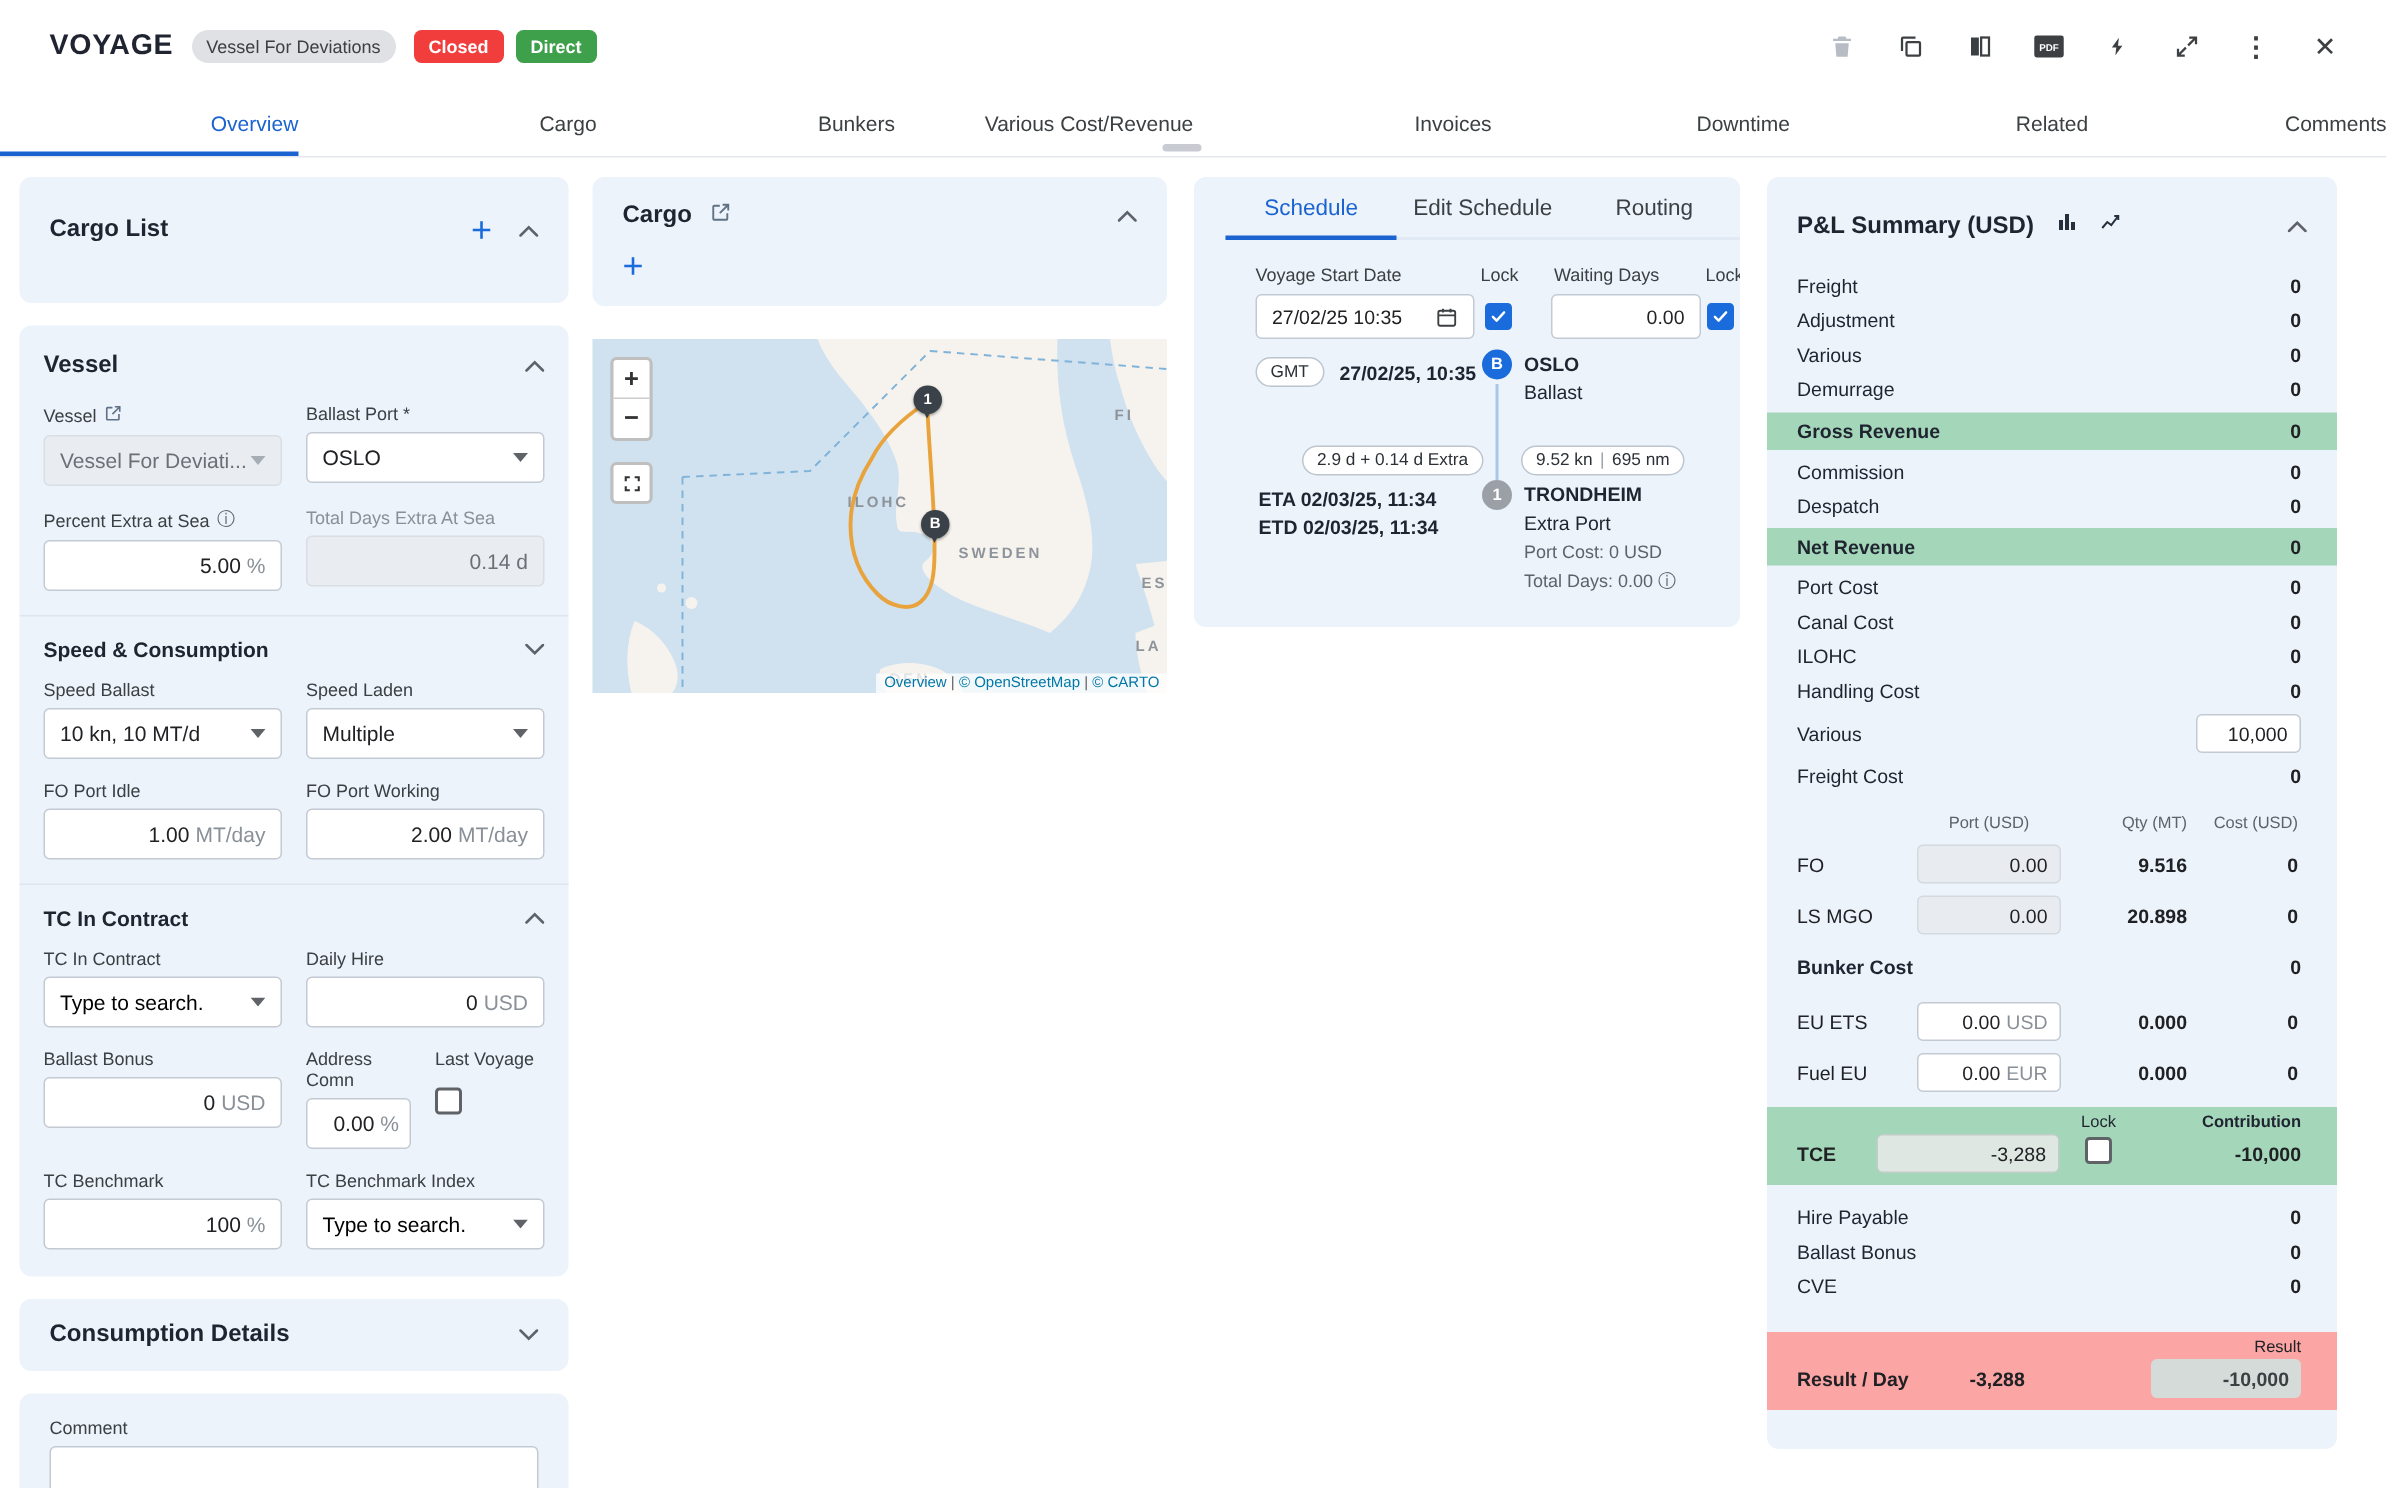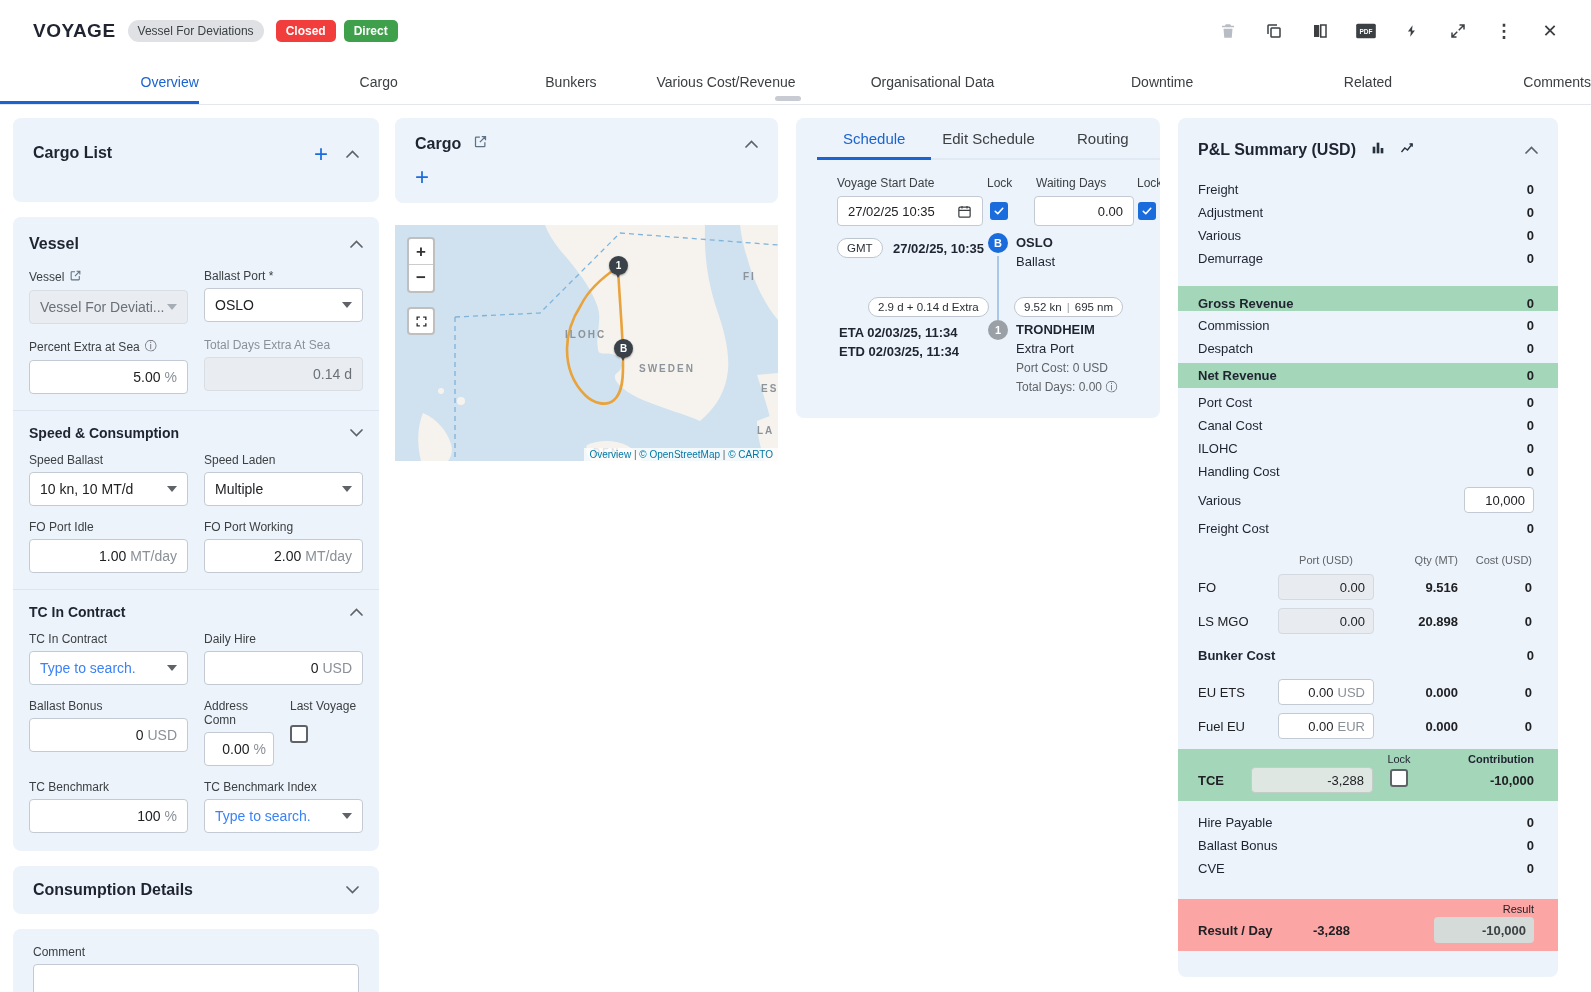--- a/index.html
+++ b/index.html
@@ -30,21 +30,21 @@
   .card { background:#ecf3fb; border-radius:8px; }
 
   
   .flabel { font-size:12px; color:#3c4043; margin-bottom:5px; display:flex; align-items:center; gap:5px; }
   .flabel.dim { color:#8a9097; }
   .input, .select { background:#fff; border:1px solid #c3cad3; border-radius:4px; height:34px; display:flex; align-items:center; padding:0 10px; font-size:14px; color:#202124; }
   .input.num { justify-content:flex-end; gap:4px; }
   .unit { color:#8a9097; }
   .disabled { background:#e9edf2 !important; border-color:#d9dee4 !important; color:#6b7077 !important; }
   .select { justify-content:space-between; cursor:pointer; }
-  .placeholder { color:#3b82f6; }
+  .placeholder { color:#000000; }
   .cb { width:18px; height:18px; border-radius:3px; border:2px solid #5f6368; background:#fff; display:inline-flex; align-items:center; justify-content:center; cursor:pointer; flex:none; }
   .cb.checked { background:#1a6bdc; border-color:#1a6bdc; }
   .plus { color:#1a6bdc; font-size:24px; font-weight:400; line-height:20px; cursor:pointer; }
   .chev { cursor:pointer; display:inline-flex; }
   .row2 { display:grid; grid-template-columns:1fr 1fr; column-gap:16px; row-gap:14px; }
   .sec-div { border-top:1px solid #dde6f0; margin:16px -16px 14px; }
   .sec-hd { display:flex; justify-content:space-between; align-items:center; font-size:14px; font-weight:700; color:#1f2430; margin-bottom:12px; }
   .card-hd { display:flex; align-items:center; font-size:16px; font-weight:700; color:#1f2430; }
   .info { color:#5f6368; font-size:12px; cursor:pointer; font-style:normal; }
 
@@ -160,21 +160,21 @@
     <span class="hicon" style="font-weight:700;">⋮</span>
     <span class="hicon">✕</span>
   </div>
 </div>
 
 <div class="tabs">
   <div class="tab active">Overview</div>
   <div class="tab">Cargo</div>
   <div class="tab">Bunkers</div>
   <div class="tab">Various Cost/Revenue</div>
-  <div class="tab">Organisational Data</div>
+  <div class="tab">Invoices</div>
   <div class="tab">Downtime</div>
   <div class="tab">Related</div>
   <div class="tab">Comments</div>
 </div>
 <div class="drag-handle"></div>
 
 <div class="main">
 
   <div class="col-left">
 
@@ -561,21 +561,21 @@
           <span class="vl">0</span>
         </div>
       <div class="prow">
           <span class="lb">Various</span>
           <span class="vl">0</span>
         </div>
       <div class="prow">
           <span class="lb">Demurrage</span>
           <span class="vl">0</span>
         </div>
-      <div class="prow hl" style="margin-top:16px;align-items:flex-end;">
+      <div class="prow hl" style="margin-top:4px;">
           <span class="lb">Gross Revenue</span>
           <span class="vl">0</span>
         </div>
       <div class="prow" style="margin-top:3px;">
           <span class="lb">Commission</span>
           <span class="vl">0</span>
         </div>
       <div class="prow">
           <span class="lb">Despatch</span>
           <span class="vl">0</span>

